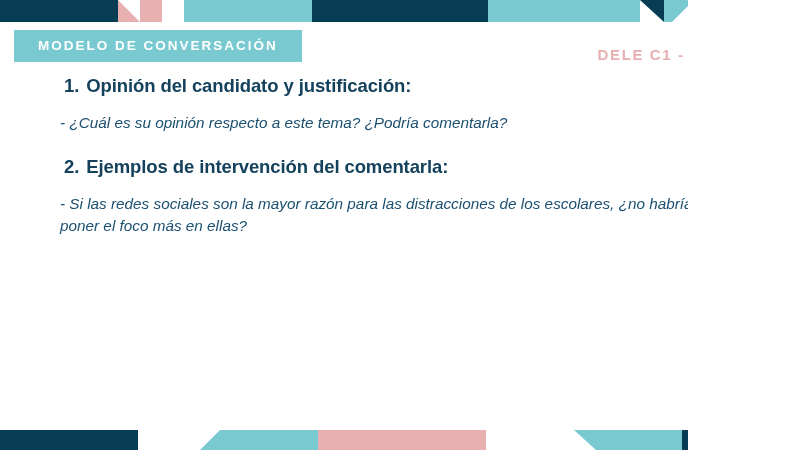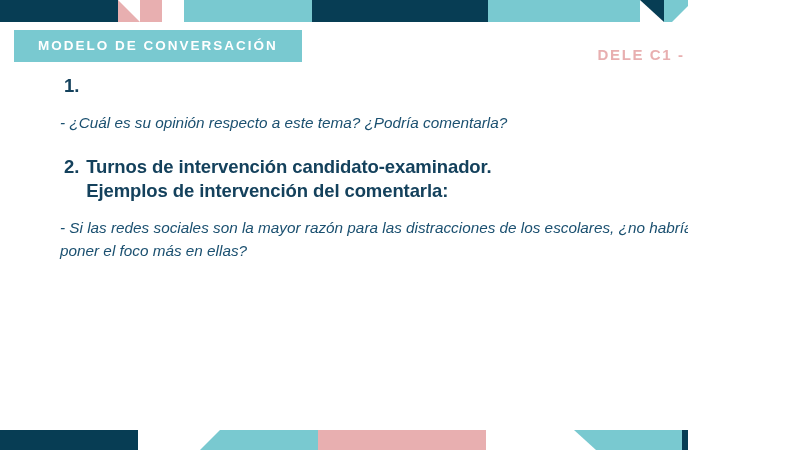--- a/index.html
+++ b/index.html
@@ -144,32 +144,32 @@
       <span class="label-banner-text">MODELO DE CONVERSACIÓN</span>
     </div>
     <div class="exam-tag">DELE C1 - TAREA 2</div>
   </div>
 
   <div class="content">
 
     <div class="section">
       <div class="heading">
         <span class="heading-num">1.</span>
+        <span class="heading-body">Opinión del candidato y justificación:</span>
       </div>
       <div class="gap-a"></div>
       <div class="qline">- ¿Cuál es su opinión respecto a este tema? ¿Podría comentarla?</div>
     </div>
 
     <div class="gap-b"></div>
 
     <div class="section">
       <div class="heading">
         <span class="heading-num">2.</span>
         <span class="heading-body">
-          <span>Turnos de intervención candidato-examinador.</span>
           <span class="heading-line2">Ejemplos de intervención del comentarla:</span>
         </span>
       </div>
       <div class="gap-c"></div>
       <div class="qline">- Si las redes sociales son la mayor razón para las distracciones de los escolares, ¿no habría que poner el foco más en ellas?</div>
     </div>
 
   </div>
 
   <div class="band band-bottom" id="band-bottom">

